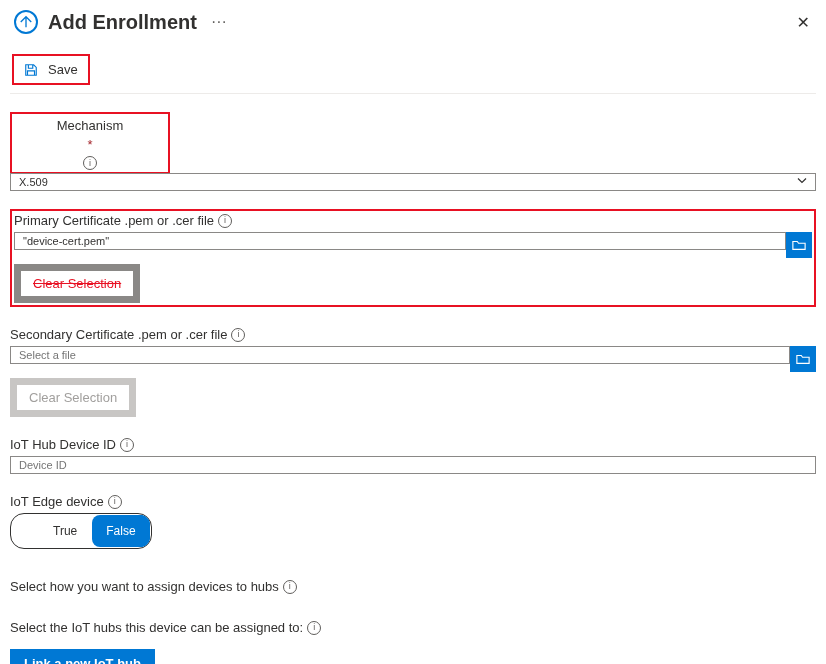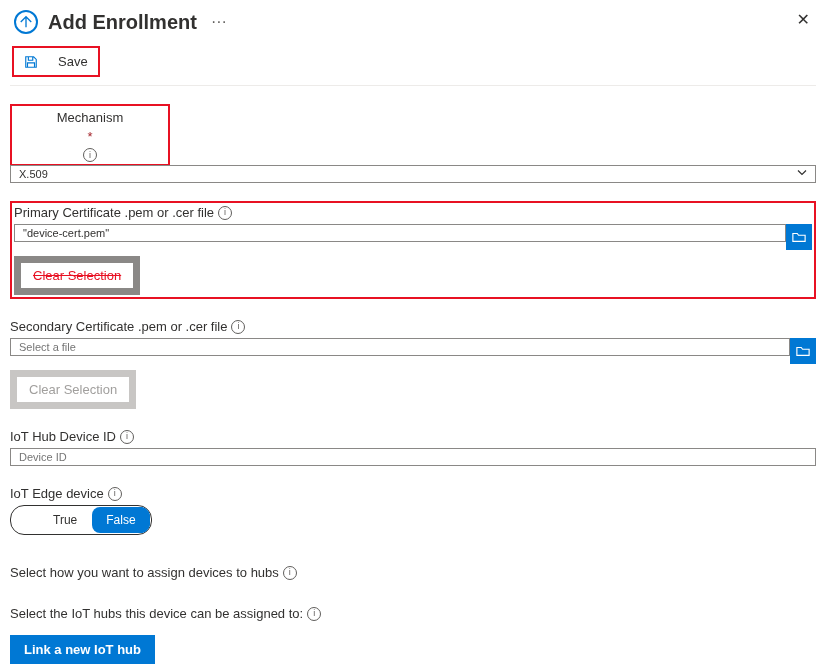--- a/index.html
+++ b/index.html
@@ -7,23 +7,23 @@
     margin: 0;
     padding: 10px 10px 20px 10px;
     font-family: "Segoe UI", Arial, sans-serif;
     font-size: 13px;
     color: #323130;
     background: #fff;
     width: 826px;
   }
   .header {
     display: flex;
-    align-items: flex-start;
+    align-items: center;
     justify-content: space-between;
-    margin-bottom: 12px;
+    margin-bottom: 20px;
     padding: 0 0 0 4px;
   }
   .header-left { display: flex; align-items: center; gap: 10px; }
   .header-icon {
     width: 24px; height: 24px;
     border: 2px solid #0078d4;
     border-radius: 50%;
     display: flex; align-items: center; justify-content: center;
     color: #0078d4;
   }
@@ -31,21 +31,21 @@
   .header-dots { color: #605e5c; font-size: 16px; padding-left: 4px; }
   .close-x { font-size: 16px; color: #323130; cursor: pointer; padding-right: 6px;}
   .toolbar {
     border-bottom: 1px solid #edebe9;
     padding: 0 0 8px 0;
     margin-bottom: 18px;
   }
   .save-btn {
     display: inline-flex;
     align-items: center;
-    gap: 20px;
+    gap: 10px;
     border: none;
     background: transparent;
     color: #323130;
     font-size: 13px;
     cursor: pointer;
     padding: 6px 10px;
   }
   .save-icon { color: #0078d4; display:inline-flex; }
   .hl-red { border: 2px solid #e81123; }
   .hl-save { display:inline-block; margin-left: 2px; }
@@ -86,21 +86,21 @@
     padding: 5px 12px;
     font-size: 13px;
     color: #323130;
     cursor: pointer;
   }
   .clear-btn.disabled { color:#a19f9d; border-color:#c8c6c4; cursor:default; }
   .clear-btn.strike { text-decoration: line-through; color:#e81123; border-color:#8a8886;}
   .placeholder { color:#605e5c; }
   .toggle-pill {
     display:inline-flex; border:1px solid #323130; border-radius: 14px; overflow:hidden;
-    height: 30px; align-items:stretch;padding-left:28px; 
+    height: 36px; align-items:stretch;padding-left:28px; 
   }
   .toggle-opt {
     padding: 0 14px; display:flex; align-items:center; font-size:12px; cursor:pointer;
     background:#fff; color:#323130; border:none;
   }
   .toggle-opt.active { background:#0078d4; color:#fff; border-radius:8px; margin:1px;}
   .toggle-opt.inactive { color:#323130; }
   .link-btn {
     background:#0078d4; color:#fff; border:none; padding: 7px 14px;
     font-size:13px; font-weight:600; cursor:pointer; margin-top:10px;

